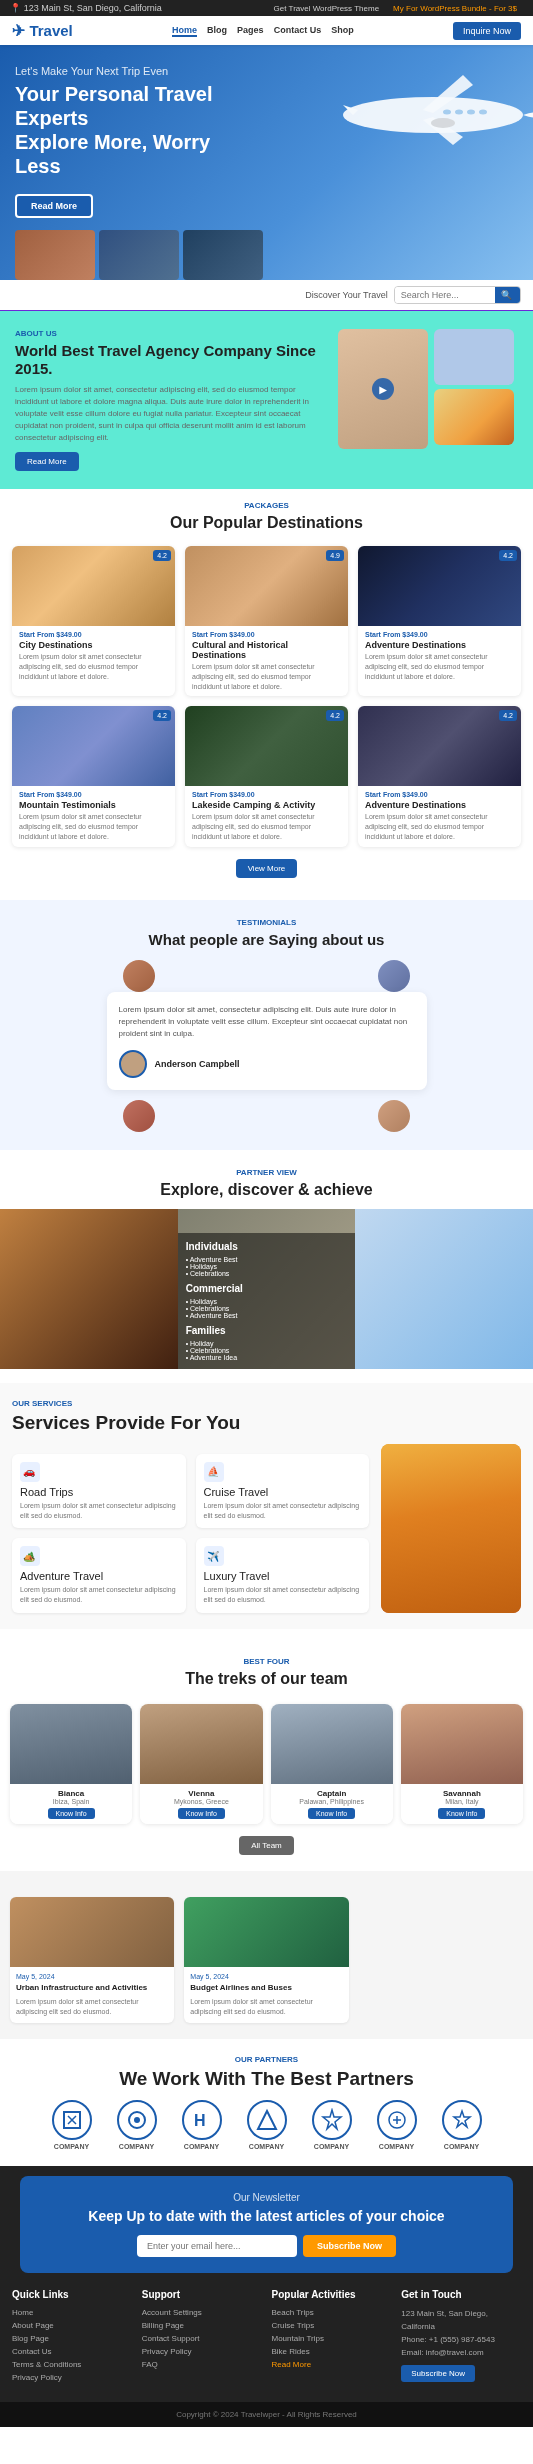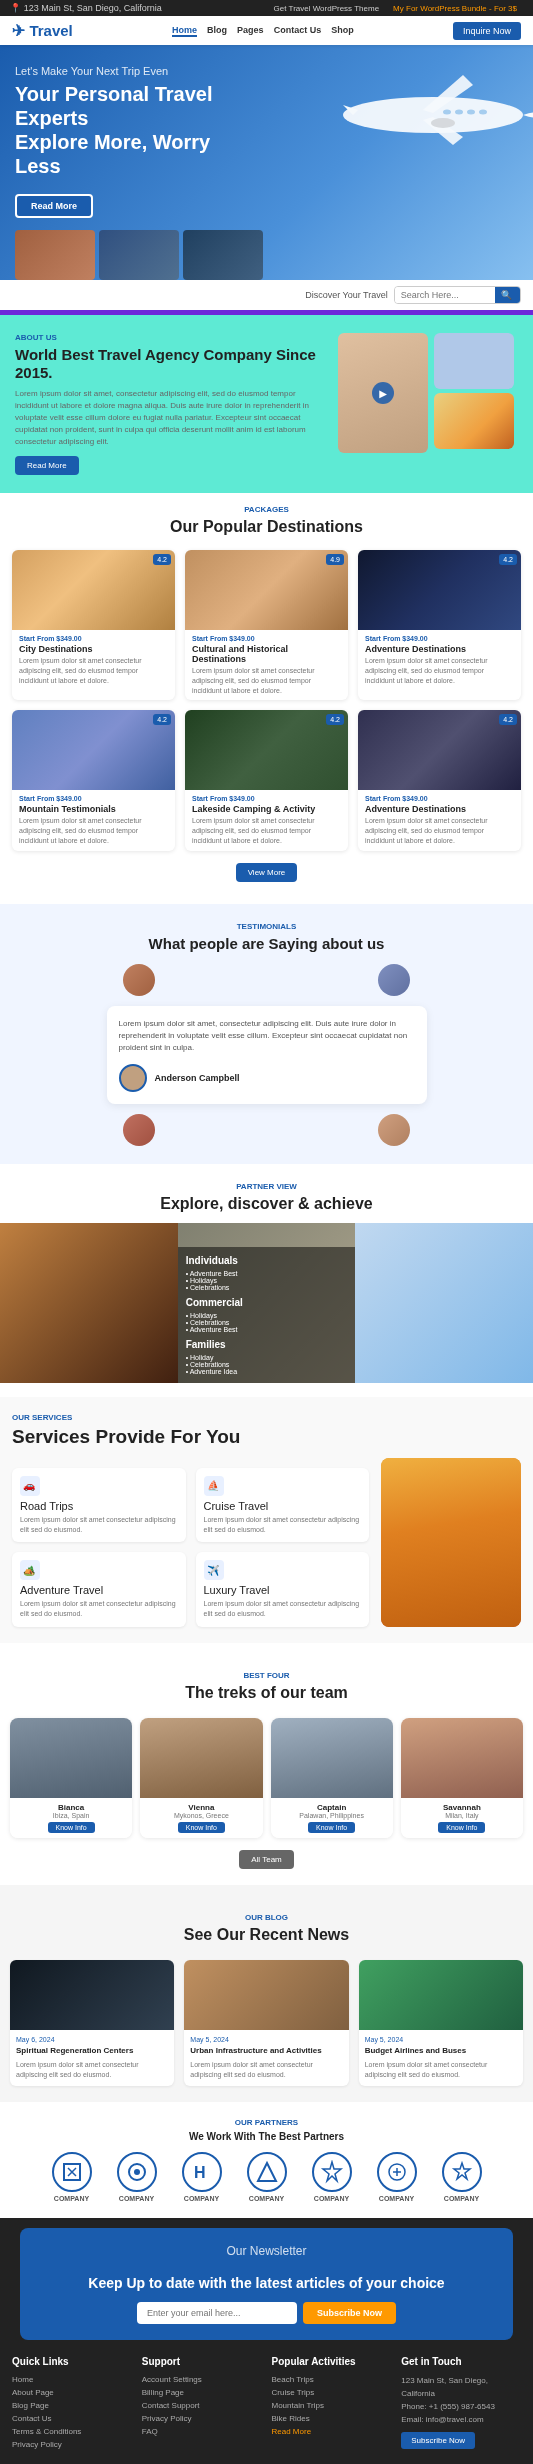--- a/index.html
+++ b/index.html
@@ -26,21 +26,21 @@
     .hero-plane { position: absolute; right: -10px; top: 10px; width: 220px; opacity: 0.95; }
     .hero-cta { background: #1a5cad; border: 2px solid #fff; color: #fff; padding: 5px 14px; border-radius: 4px; font-size: 9px; cursor: pointer; font-weight: bold; }
     .hero-thumbs { display: flex; gap: 4px; margin-top: 12px; }
     .hero-thumb { width: 80px; height: 50px; border-radius: 4px; overflow: hidden; background: #ccc; }
     .hero-thumb div { width: 100%; height: 100%; }
     .ht1 { background: linear-gradient(135deg, #a06040 0%, #c08060 100%); }
     .ht2 { background: linear-gradient(135deg, #305080 0%, #507090 100%); }
     .ht3 { background: linear-gradient(135deg, #204060 0%, #406080 100%); }
 
     
-    .search-bar-container { background: #fff; padding: 6px 12px; display: flex; justify-content: flex-end; align-items: center; border-bottom: 5px solid #6d28d9; }
+    .search-bar-container { background: #fff; padding: 6px 12px; display: flex; justify-content: flex-end; align-items: center; border-bottom: 1px solid #6d28d9; }
     .search-bar-label { font-size: 9px; color: #555; margin-right: 6px; }
     .search-input-wrap { display: flex; border: 1px solid #ccc; border-radius: 4px; overflow: hidden; }
     .search-input-wrap input { border: none; outline: none; font-size: 9px; padding: 3px 6px; width: 100px; }
     .search-input-wrap button { background: #1a5cad; color: #fff; border: none; padding: 3px 7px; font-size: 9px; cursor: pointer; }
 
     
     .about-section { background: #5eead4; padding: 18px 15px; display: flex; gap: 14px; align-items: flex-start; }
     .about-text { flex: 1; }
     .section-tag { font-size: 8px; color: #1a5cad; font-weight: bold; text-transform: uppercase; margin-bottom: 4px; }
     .about-text h2 { font-size: 15px; font-weight: bold; color: #222; line-height: 1.2; margin-bottom: 6px; }
@@ -144,21 +144,21 @@
 
     
     .partners-section { padding: 16px 10px; background: #fff; text-align: center; }
     .partners-logos { display: flex; justify-content: center; gap: 10px; flex-wrap: wrap; margin-top: 10px; }
     .partner-logo { width: 55px; text-align: center; }
     .partner-logo-icon { width: 40px; height: 40px; margin: 0 auto 3px; border: 2px solid #1a5cad; border-radius: 50%; display: flex; align-items: center; justify-content: center; }
     .partner-label { font-size: 7px; color: #555; font-weight: bold; }
 
     
     .newsletter { background: #1a5cad; color: #fff; padding: 16px 20px; text-align: center; margin: 0 10px; border-radius: 8px; }
-    .newsletter-tag { font-size: 12px; opacity: 0.8; margin-bottom: 16px; }
+    .newsletter-tag { font-size: 10px; opacity: 0.8; margin-bottom: 4px; }
     .newsletter h3 { font-size: 14px; font-weight: bold; margin-bottom: 10px; line-height: 1.3; }
     .newsletter-form { display: flex; gap: 6px; justify-content: center; align-items: center; }
     .newsletter-form input { padding: 6px 10px; border-radius: 4px; border: none; font-size: 9px; outline: none; width: 160px; }
     .newsletter-form button { background: #f90; color: #fff; border: none; padding: 6px 14px; border-radius: 4px; font-size: 9px; cursor: pointer; font-weight: bold; white-space: nowrap; }
     .newsletter-wrap { padding: 10px 10px 0; background: #222; }
 
     
     .footer { background: #222; color: #ccc; padding: 16px 12px; }
     .footer-grid { display: grid; grid-template-columns: repeat(4, 1fr); gap: 10px; }
     .footer-col h4 { font-size: 10px; color: #fff; font-weight: bold; margin-bottom: 8px; }
@@ -348,21 +348,21 @@
   <div class="section-tag">Testimonials</div>
   <h2>What people are Saying about us</h2>
   <div class="test-avatars">
     <div class="test-av-item">
       <div class="test-av-img av1"></div>
     </div>
     <div class="test-av-item">
       <div class="test-av-img av2"></div>
     </div>
   </div>
-  <div class="test-card" style="margin-top:10px;">
+  <div class="test-card" style="">
     <p>Lorem ipsum dolor sit amet, consectetur adipiscing elit. Duis aute irure dolor in reprehenderit in voluptate velit esse cillum. Excepteur sint occaecat cupidatat non proident sint in culpa.</p>
     <div class="test-author">
       <div class="avatar"></div>
       <span class="test-name">Anderson Campbell</span>
     </div>
   </div>
   <div class="test-avatars">
     <div class="test-av-item">
       <div class="test-av-img av3"></div>
     </div>
@@ -477,33 +477,21 @@
         <button class="team-btn">Know Info</button>
       </div>
     </div>
   </div>
   <div class="team-footer">
     <button class="btn-primary" style="background:#666;">All Team</button>
   </div>
 </div>
 
 <div class="blog-section">
-  <div class="section-center">
-    <div class="section-tag">Our Blog</div>
-    <h2>See Our Recent News</h2>
-  </div>
   <div class="blog-grid">
-    <div class="blog-card">
-      <div class="blog-img bi1"></div>
-      <div class="blog-body">
-        <div class="blog-date">May 6, 2024</div>
-        <div class="blog-title">Spiritual Regeneration Centers</div>
-        <div class="blog-desc">Lorem ipsum dolor sit amet consectetur adipiscing elit sed do eiusmod.</div>
-      </div>
-    </div>
     <div class="blog-card">
       <div class="blog-img bi2"></div>
       <div class="blog-body">
         <div class="blog-date">May 5, 2024</div>
         <div class="blog-title">Urban Infrastructure and Activities</div>
         <div class="blog-desc">Lorem ipsum dolor sit amet consectetur adipiscing elit sed do eiusmod.</div>
       </div>
     </div>
     <div class="blog-card">
       <div class="blog-img bi3"></div>
@@ -511,21 +499,21 @@
         <div class="blog-date">May 5, 2024</div>
         <div class="blog-title">Budget Airlines and Buses</div>
         <div class="blog-desc">Lorem ipsum dolor sit amet consectetur adipiscing elit sed do eiusmod.</div>
       </div>
     </div>
   </div>
 </div>
 
 <div class="partners-section">
   <div class="section-tag">Our Partners</div>
-  <h2 style="font-size:10px;font-weight:bold;color:#222;">We Work With The Best Partners</h2>
+  <h2 style="font-size:19px;font-weight:bold;color:#222;">We Work With The Best Partners</h2>
   <div class="partners-logos">
     <div class="partner-logo">
       <div class="partner-logo-icon">
         <svg width="24" height="24" viewBox="0 0 24 24">
               <path d="M4 4h16v16H4z" fill="none" stroke="#1a5cad" stroke-width="2"></path>
               <path d="M8 8l8 8M16 8l-8 8" stroke="#1a5cad" stroke-width="1.5"></path>
             </svg>
       </div>
       <div class="partner-label">COMPANY</div>
     </div>

